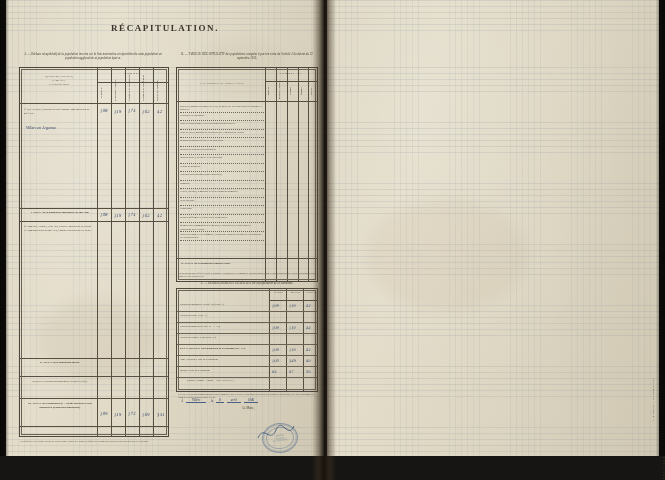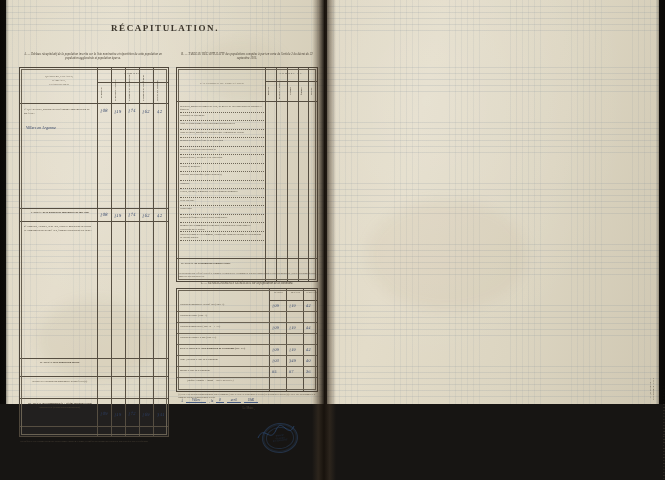--- a/index.html
+++ b/index.html
@@ -5,21 +5,21 @@
   * { box-sizing: border-box; }
   html, body {
     margin: 0; padding: 0;
     width: 665px; height: 480px;
     overflow: hidden;
     background: #171513;
     font-family: "Liberation Serif", serif;
   }
   #scan {
     position: relative;
-    width: 665px; height: 404px;
+    width: 665px; height: 456px;
     background: #100e0c;
   }
   
   .sheet {
     position: absolute;
     top: 0; bottom: 0;
     background:
       radial-gradient(ellipse at 30% 25%, rgba(255,255,255,0.16) 0%, rgba(255,255,255,0) 62%),
       linear-gradient(103deg, #ded7c3 0%, #e3dcc9 28%, #dcd5c1 62%, #cfc7b2 100%);
   }

